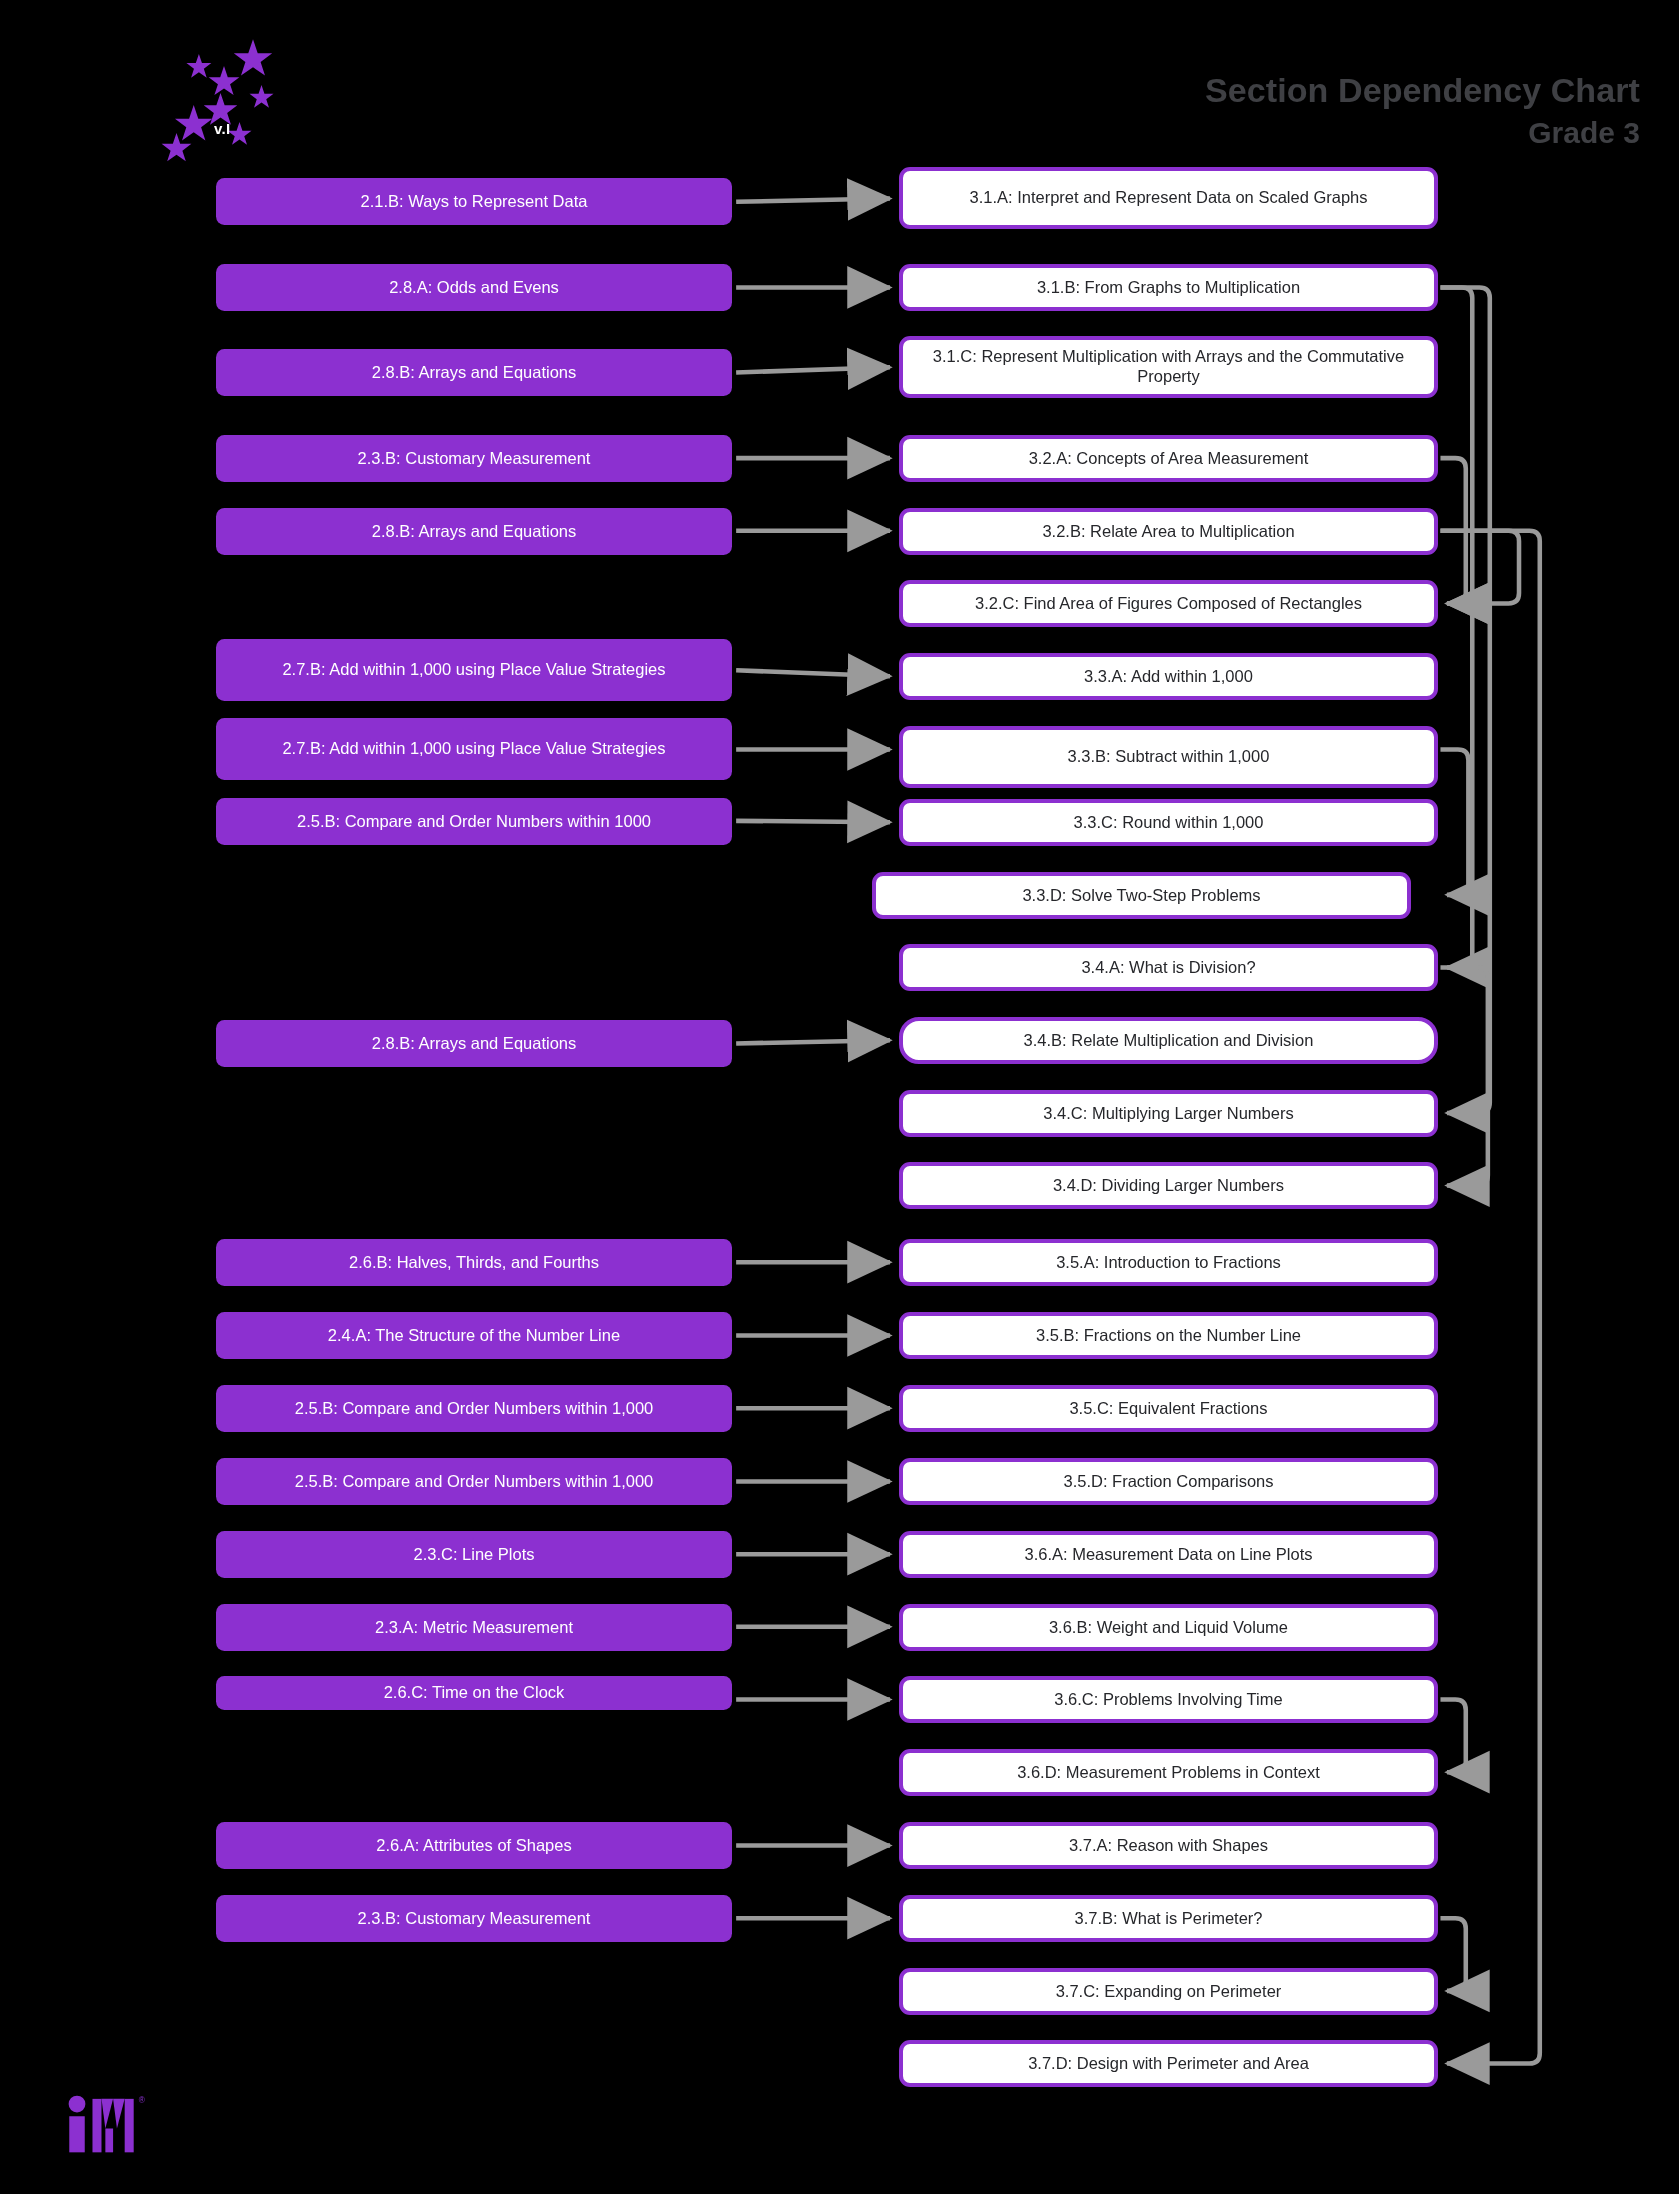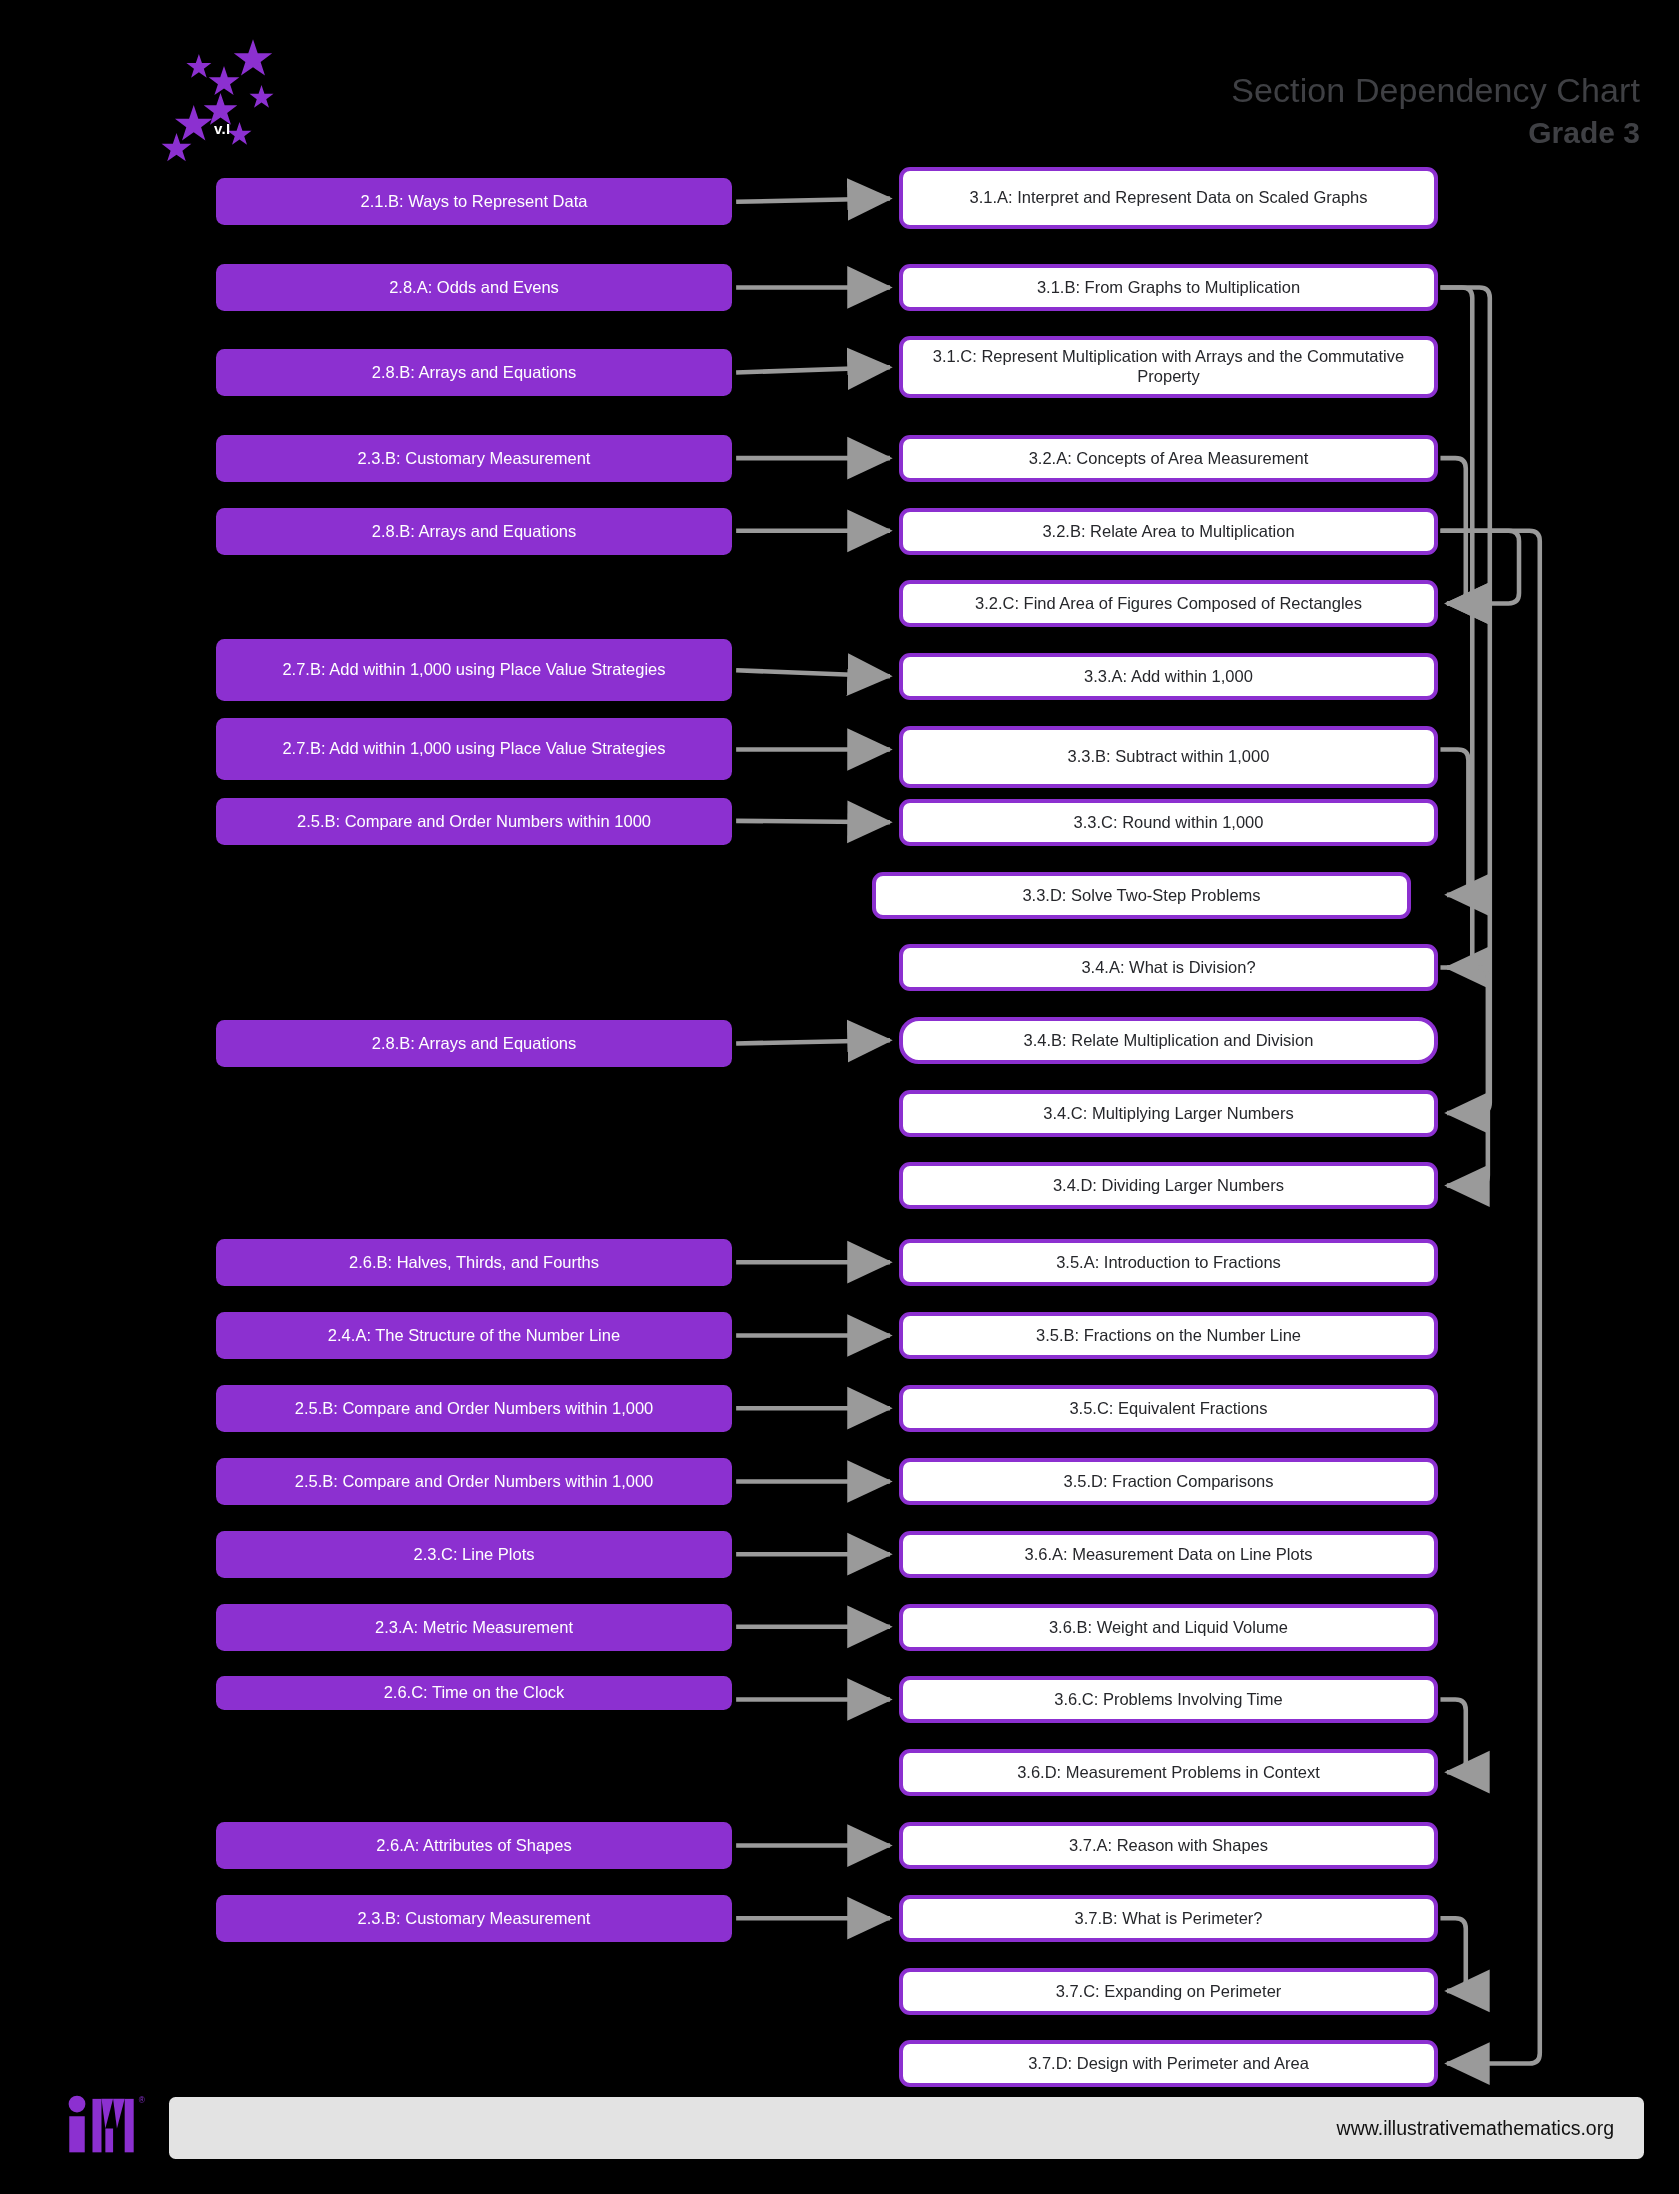--- a/index.html
+++ b/index.html
@@ -2,21 +2,21 @@
 <html style="font-size:10.4px"><head>
 <meta charset="utf-8">
 <style>
   html,body{margin:0;padding:0;background:#000;}
   body{width:1680px;height:2194px;position:relative;overflow:hidden;
        font-family:"Liberation Sans","DejaVu Sans",sans-serif;}
   #stage{position:absolute;inset:0;width:1680px;height:2194px;background:#000;}
 
   
   #header-title{position:absolute;right:40px;top:71px;text-align:center;
-      font-size:34px;font-weight:normal;color:#3f4044;line-height:1.12;letter-spacing:0.1px;}
+      font-size:34px;font-weight:bold;color:#3f4044;line-height:1.12;letter-spacing:0.1px;}
   #header-sub{position:absolute;right:40px;top:116px;text-align:right;
       font-size:30px;font-weight:bold;color:#3f4044;line-height:1.12;}
 
   
   #stars{position:absolute;left:182px;top:36px;width:130px;height:143px;}
   .star{position:absolute;background:#8c30d0;
         clip-path:polygon(50% 0%,61.8% 35%,98% 35%,69% 57%,80% 91%,50% 70%,20% 91%,31% 57%,2% 35%,38.2% 35%);}
   #vlabel{position:absolute;left:214px;top:120px;color:#fff;font-size:15px;font-weight:bold;
           letter-spacing:0.3px;z-index:5;}
 
@@ -225,23 +225,20 @@
         <span>3.7.B: What is Perimeter?</span>
       </div>
       <div class="node right-node" style="left: 899px; top: 1968px; width: 539px; height: 47px;">
         <span>3.7.C: Expanding on Perimeter</span>
       </div>
       <div class="node right-node" style="left: 899px; top: 2040px; width: 539px; height: 47px;">
         <span>3.7.D: Design with Perimeter and Area</span>
       </div>
     </div>
 
-  <div id="footer-bar">
-    <span id="footer-url">www.illustrativemathematics.org</span>
-  </div>
   <svg id="im-logo" viewBox="0 0 130 104">
     <circle cx="20" cy="14" r="13" fill="#8c30d0"></circle>
     <rect x="8" y="33" width="24" height="56" fill="#8c30d0"></rect>
     <polygon points="44,6 58,6 58,89 44,89" fill="#8c30d0"></polygon>
     <polygon points="58,6 76,6 64,52" fill="#8c30d0"></polygon>
     <polygon points="76,6 94,6 82,52" fill="#8c30d0"></polygon>
     <polygon points="94,6 108,6 108,89 94,89" fill="#8c30d0"></polygon>
     <polygon points="64,52 76,52 76,89 64,89" fill="#8c30d0"></polygon>
     <text x="116" y="12" font-size="13" fill="#8c30d0" font-family="Liberation Sans, sans-serif">®</text>
   </svg>

